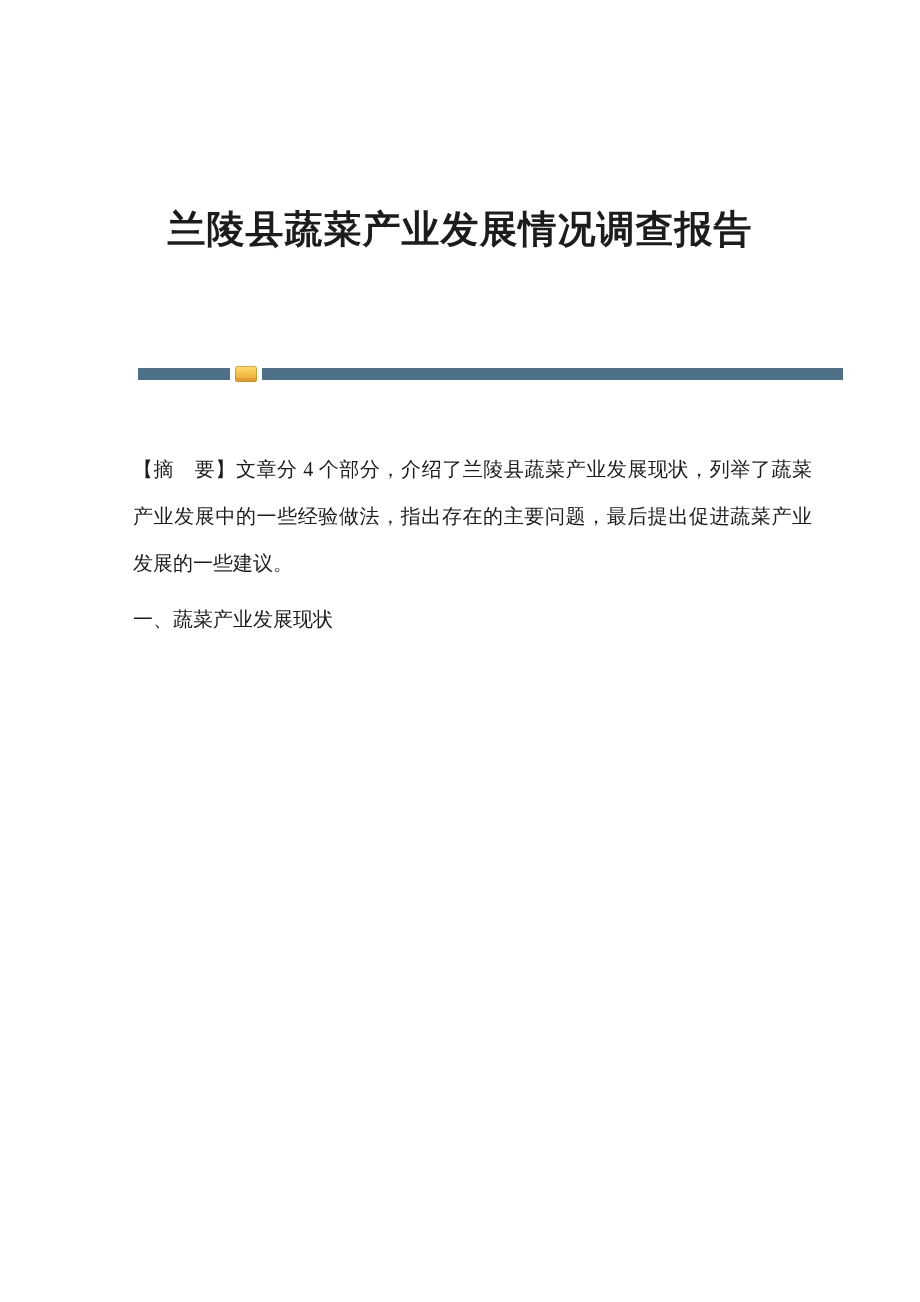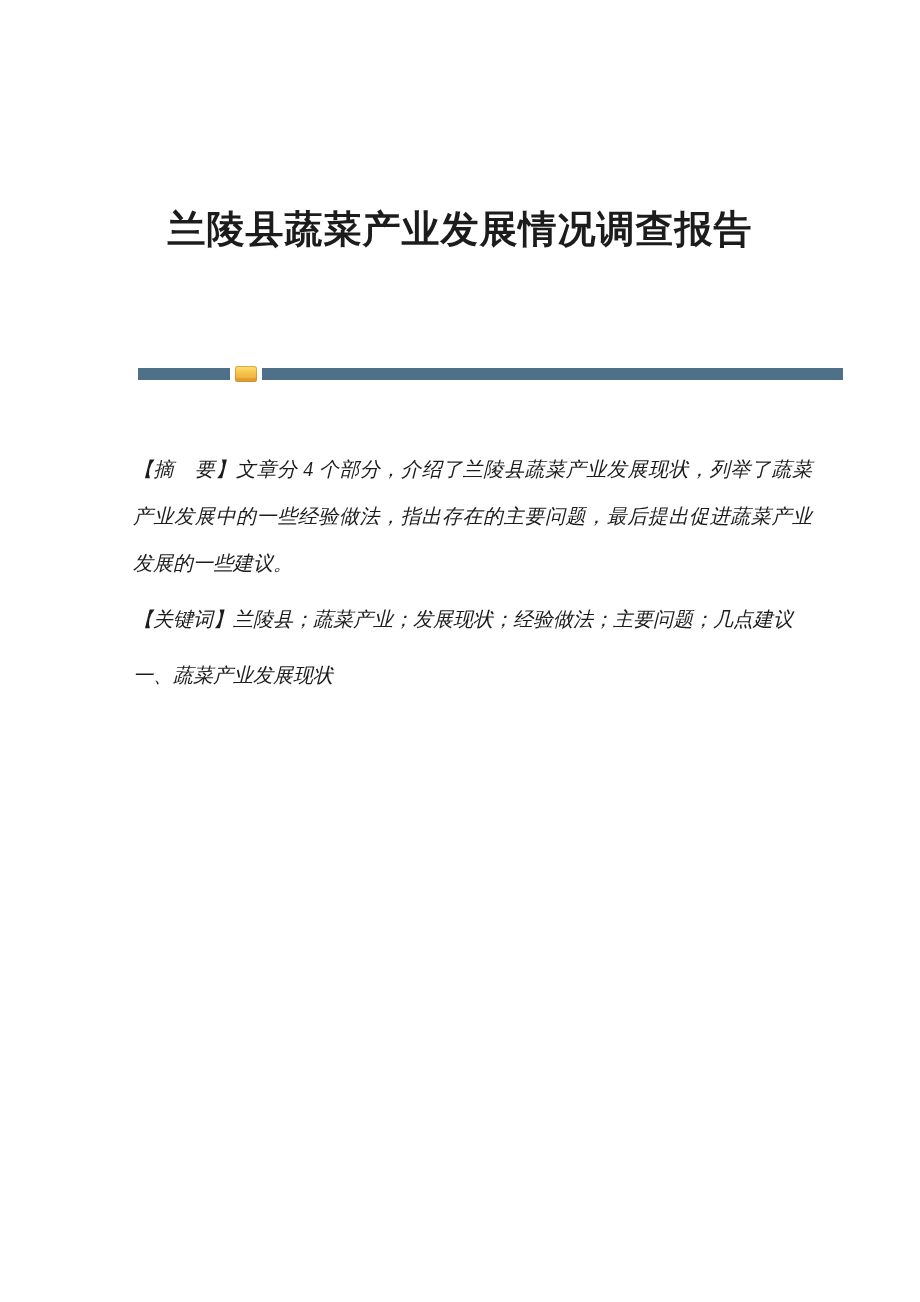--- a/index.html
+++ b/index.html
@@ -55,21 +55,20 @@
   }
   .content{
     margin:64px 108px 0 133px;
     font-size:20px;
     line-height:47px;
     color:var(--text-color);
     text-align:justify;
   }
   .content p{
     margin:0 0 9px 0;
-    font-style:italic;
   }
   .content p.truncated{
     text-align-last:justify;
     margin-bottom:0;
   }
 </style>
 </head>
 <body>
 
 <div class="page">
@@ -77,17 +76,16 @@
   <h1 class="doc-title">兰陵县蔬菜产业发展情况调查报告</h1>
 
   <div class="divider">
     <span class="seg seg-left"></span>
     <span class="ribbon"></span>
     <span class="seg seg-right"></span>
   </div>
 
   <div class="content">
     <p>【摘　要】文章分 4 个部分，介绍了兰陵县蔬菜产业发展现状，列举了蔬菜产业发展中的一些经验做法，指出存在的主要问题，最后提出促进蔬菜产业发展的一些建议。</p>
-    <p>【关键词】兰陵县；蔬菜产业；发展现状；经验做法；主要问题；几点建议</p>
     <p>一、蔬菜产业发展现状</p>
   </div>
 
 </div>
 
 </body></html>

